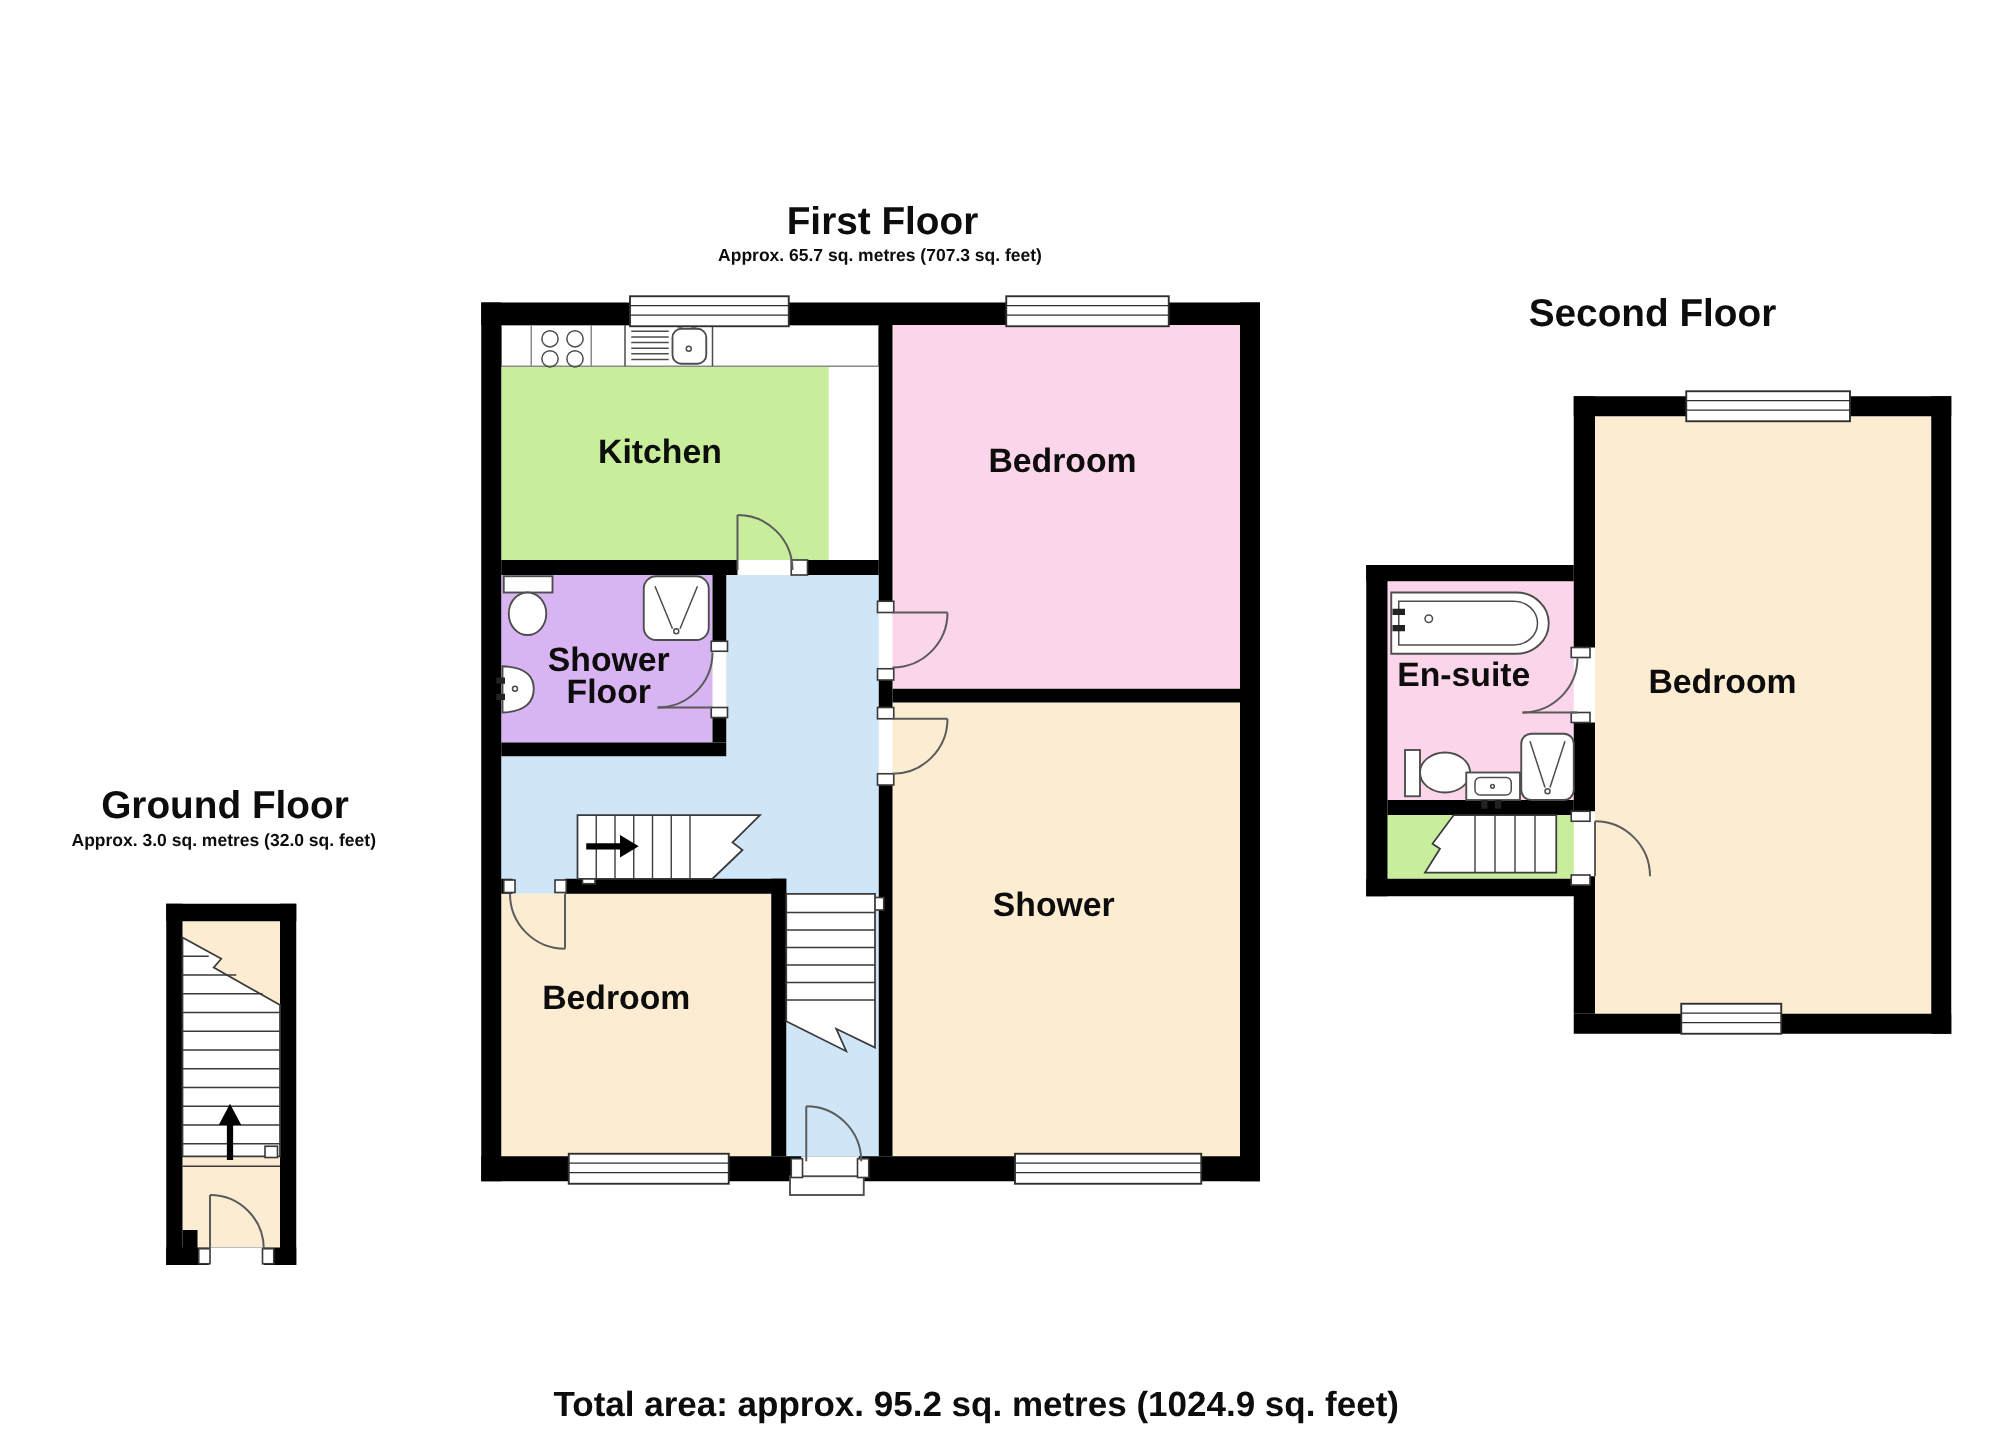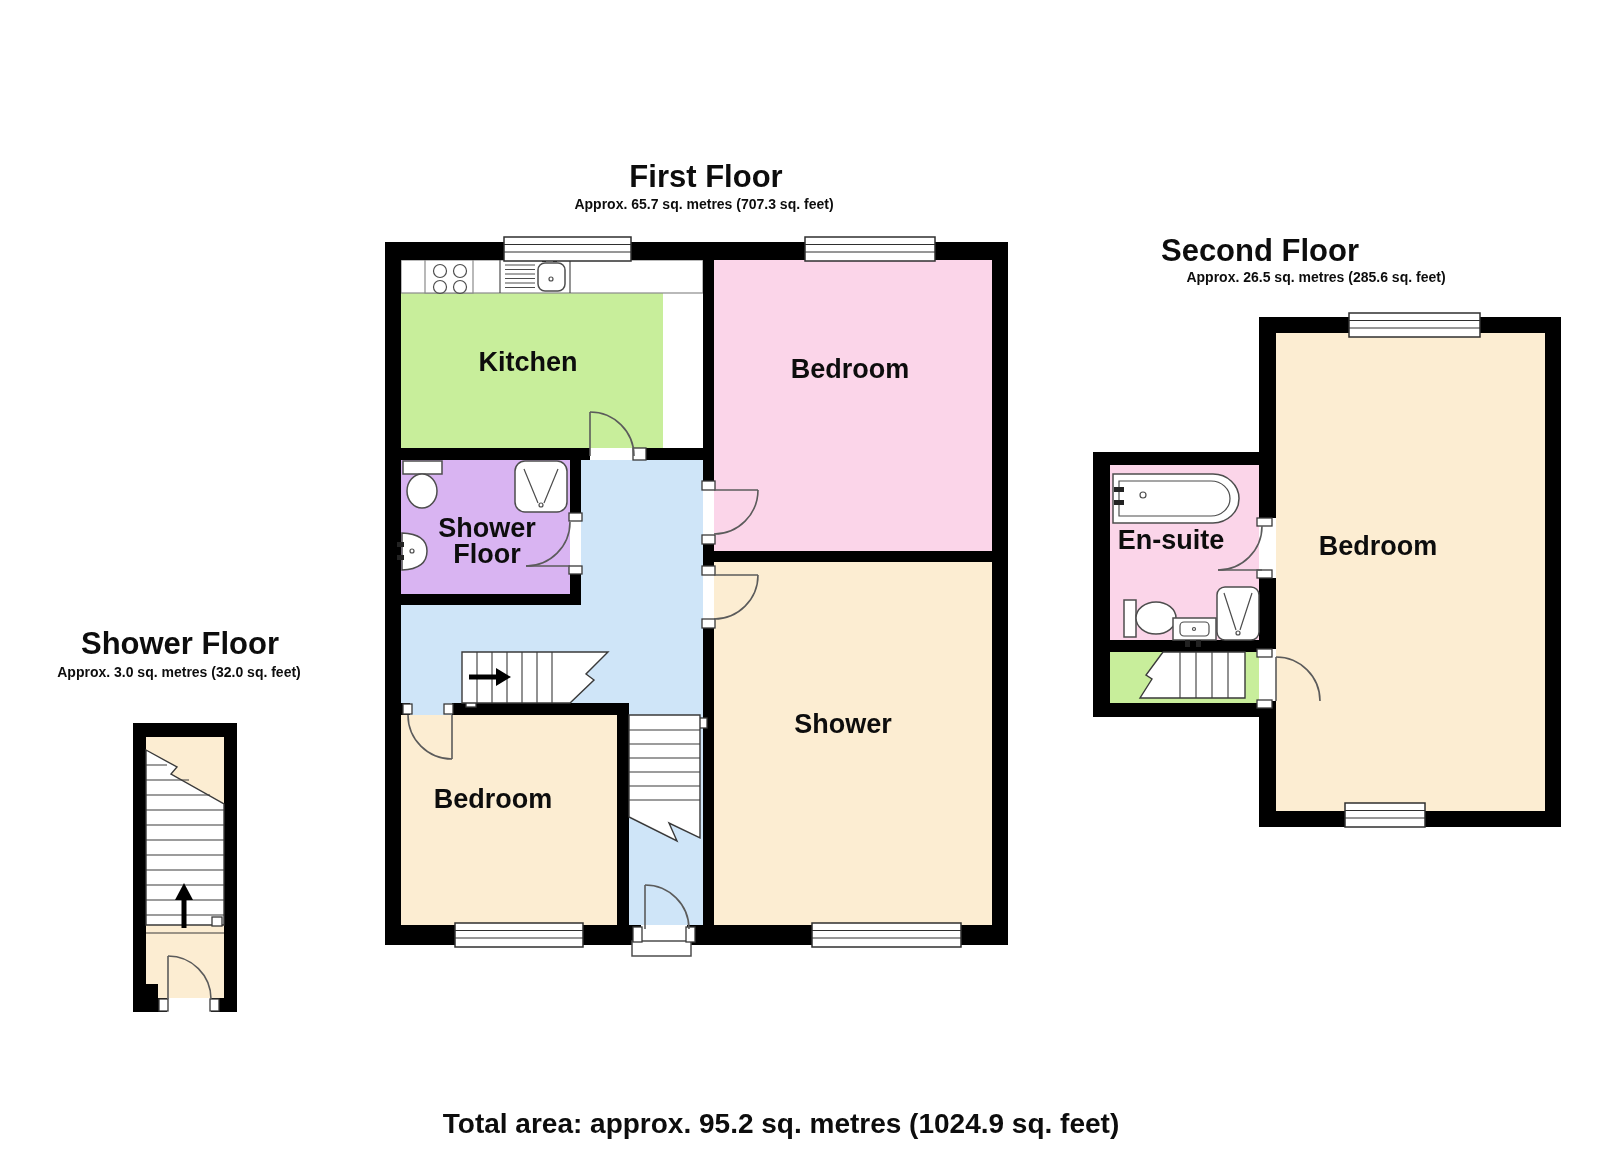--- a/index.html
+++ b/index.html
@@ -285,24 +285,23 @@
     <g class="door">
       <path d="M168,999 V956"></path>
           <path d="M168,956 A43,43 0 0 1 211,999"></path>
     </g>
   </g>
 </svg>
 
 <div class="lbl title" style="left:706px;top:177px">First Floor</div>
 <div class="lbl subtitle" style="left:704px;top:204px">Approx. 65.7 sq. metres (707.3 sq. feet)</div>
 
-<div class="lbl title" style="left:1260px;top:251px">Second Floor</div>
-<div class="lbl subtitle" style="left:1316px;top:277px">Approx. 26.5 sq. metres (285.6 sq. feet)</div>
-
-<div class="lbl title" style="left:180px;top:644px">Shower Floor</div>
+<div class="lbl title" style="left:1322px;top:251px">Second Floor</div>
+
+<div class="lbl title" style="left:180px;top:644px">Ground Floor</div>
 <div class="lbl subtitle" style="left:179px;top:672px">Approx. 3.0 sq. metres (32.0 sq. feet)</div>
 
 <div class="lbl room" style="left:528px;top:362px">Kitchen</div>
 <div class="lbl room" style="left:850px;top:369px">Bedroom</div>
 <div class="lbl room" style="left:487px;top:528px">Shower</div>
 <div class="lbl room" style="left:487px;top:554px">Floor</div>
 <div class="lbl room" style="left:843px;top:724px">Shower</div>
 <div class="lbl room" style="left:493px;top:799px">Bedroom</div>
 
 <div class="lbl room" style="left:1171px;top:540px">En-suite</div>

